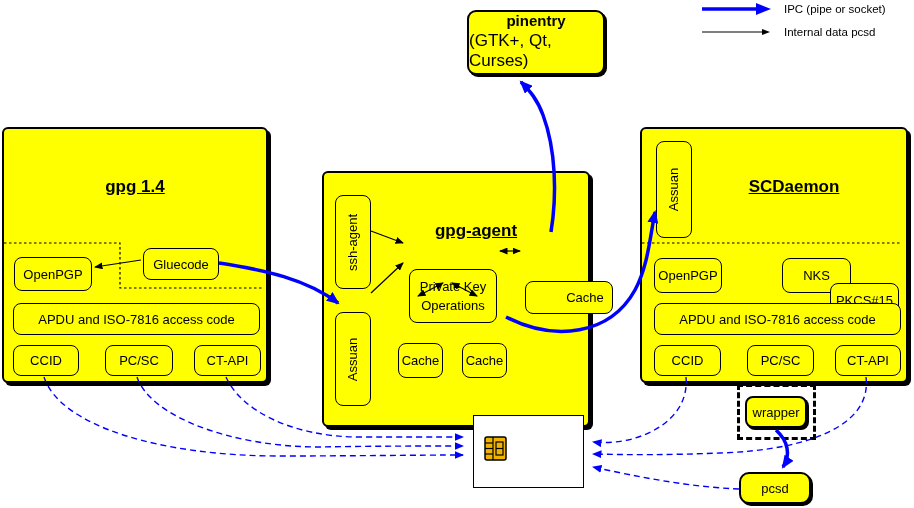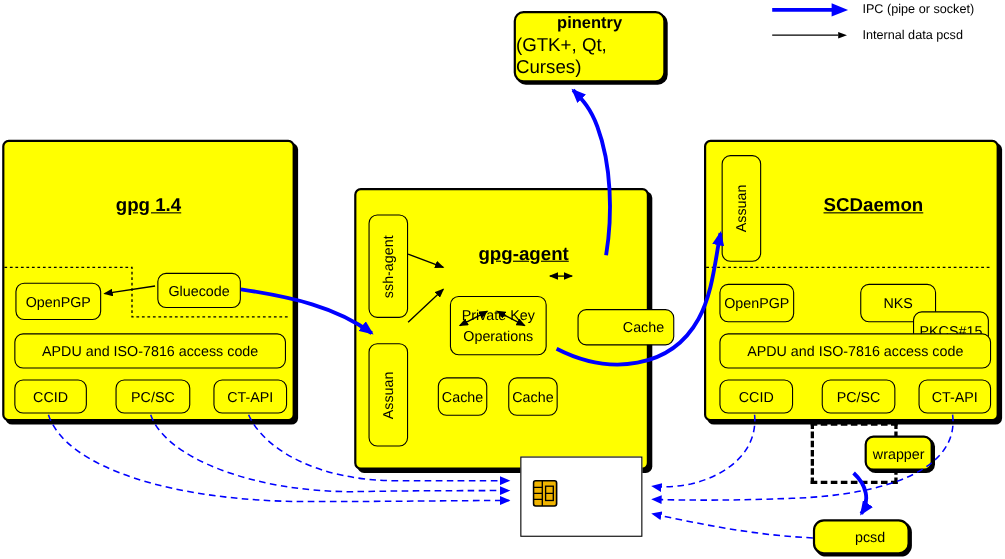--- a/index.html
+++ b/index.html
@@ -120,25 +120,25 @@
       </div>
     <div class="node" style="left:105px;top:216px;width:65px;height:29px;">
       <span>PC/SC</span>
       </div>
     <div class="node" style="left:193px;top:216px;width:64px;height:29px;">
       <span>CT-API</span>
       </div>
   </div>
 
   <div class="dashedrect" style="left:737px;top:384px;width:73px;height:50px;"></div>
-  <div class="thick" style="left:786px;top:396px;width:58px;height:28px;border-radius:8px;text-align:center;">
+  <div class="thick" style="left:745px;top:396px;width:58px;height:28px;border-radius:8px;text-align:center;">
     <span>wrapper</span>
     </div>
 
-  <div class="thick" style="left:739px;top:472px;width:68px;height:28px;border-radius:10px;padding-left:16px;">
+  <div class="thick" style="left:739px;top:472px;width:68px;height:28px;border-radius:10px;">
     <span>pcsd</span>
     </div>
 
   <div class="smartcard" style="left:473px;top:415px;width:109px;height:71px;">
     <svg width="26" height="26" style="position:absolute;left:10px;top:20px;">
       <rect x="1" y="1" width="21" height="23" rx="2" fill="#f0b400" stroke="#000" stroke-width="1.5"></rect>
       <line x1="9" y1="1" x2="9" y2="24" stroke="#000" stroke-width="1.2"></line>
       <line x1="1" y1="7" x2="9" y2="7" stroke="#000" stroke-width="1.2"></line>
       <line x1="1" y1="12.5" x2="9" y2="12.5" stroke="#000" stroke-width="1.2"></line>
       <line x1="1" y1="18" x2="9" y2="18" stroke="#000" stroke-width="1.2"></line>

